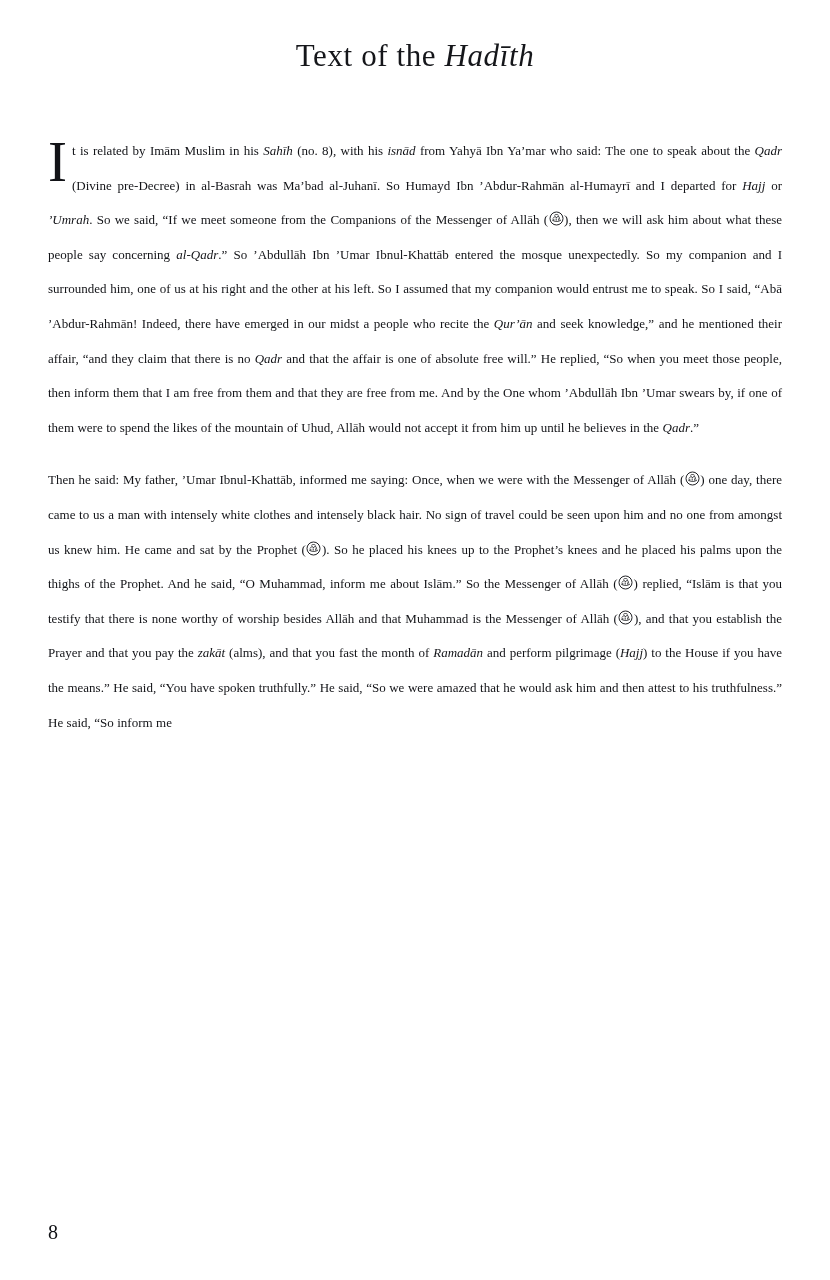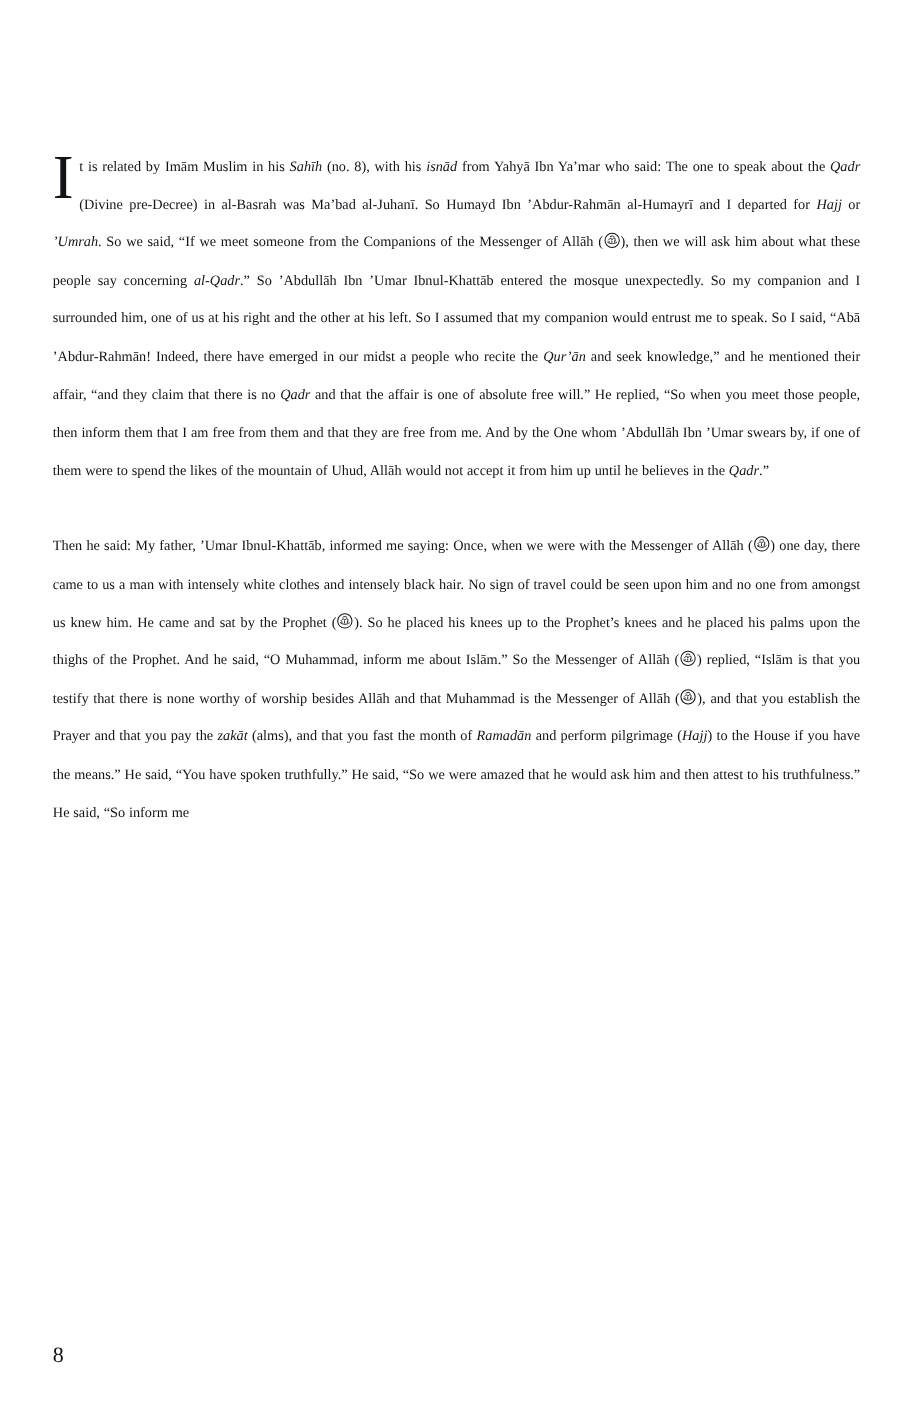--- a/index.html
+++ b/index.html
@@ -50,21 +50,21 @@
     font-size: 13px;
     line-height: 34.6px;
     text-align: justify;
     text-justify: inter-word;
     color: #121317;
     hyphens: manual;
     word-spacing: 0.2px;
   }
 
   p.para + p.para {
-    margin-top: 34px;
+    margin-top: 18px;
   }
 
   .para.first::first-letter {
     float: left;
     font-size: 57px;
     line-height: 50px;
     padding-right: 5px;
     padding-top: 3px;
     margin-bottom: -8px;
     font-family: "Liberation Serif", "DejaVu Serif", serif;
@@ -92,20 +92,23 @@
     font-size: 20px;
     color: #121317;
     letter-spacing: 0.5px;
   }
 </style>
 </head>
 <body>
 
 <div class="page">
 
+  <h1 class="page-title">
+    <span>Text of the </span><span class="it">Hadīth</span>
+  </h1>
 
   <div class="body-col">
     <p class="para first">It is related by Imām Muslim in his <span class="it">Sahīh</span> (no. 8), with his <span class="it">isnād</span> from Yahyā Ibn Ya’mar who said: The one to speak about the <span class="it">Qadr</span> (Divine pre-Decree) in al-Basrah was Ma’bad al-Juhanī. So Humayd Ibn ’Abdur-Rahmān al-Humayrī and I departed for <span class="it">Hajj</span> or <span class="it">’Umrah</span>. So we said, “If we meet someone from the Companions of the Messenger of Allāh (<span class="saw" title="ﷺ"><svg viewBox="0 0 24 24" width="15" height="15">
             <circle cx="12" cy="12" r="10.4" fill="none" stroke="#121317" stroke-width="1.5"></circle>
             <path d="M5.4 14.6c2.1 1.6 4.6 2.2 6.9 2.2s4.6-.7 6.4-2.1" fill="none" stroke="#121317" stroke-width="1.35" stroke-linecap="round"></path>
             <path d="M6.6 11.3c1.1-1.3 2.3-2.2 3.5-2.2 1.1 0 1.5.8 1.5 1.8" fill="none" stroke="#121317" stroke-width="1.35" stroke-linecap="round"></path>
             <path d="M12.2 10.4c.6-1 1.6-1.7 2.6-1.7 1 0 1.6.7 1.6 1.7v2.2" fill="none" stroke="#121317" stroke-width="1.35" stroke-linecap="round"></path>
             <path d="M9.1 6.6c.8-.6 1.8-1 2.9-1s2.1.4 2.9 1" fill="none" stroke="#121317" stroke-width="1.35" stroke-linecap="round"></path>
             <path d="M7.6 13.2v1.6" fill="none" stroke="#121317" stroke-width="1.35" stroke-linecap="round"></path>
             <path d="M11.5 12.9v1.9" fill="none" stroke="#121317" stroke-width="1.35" stroke-linecap="round"></path>

